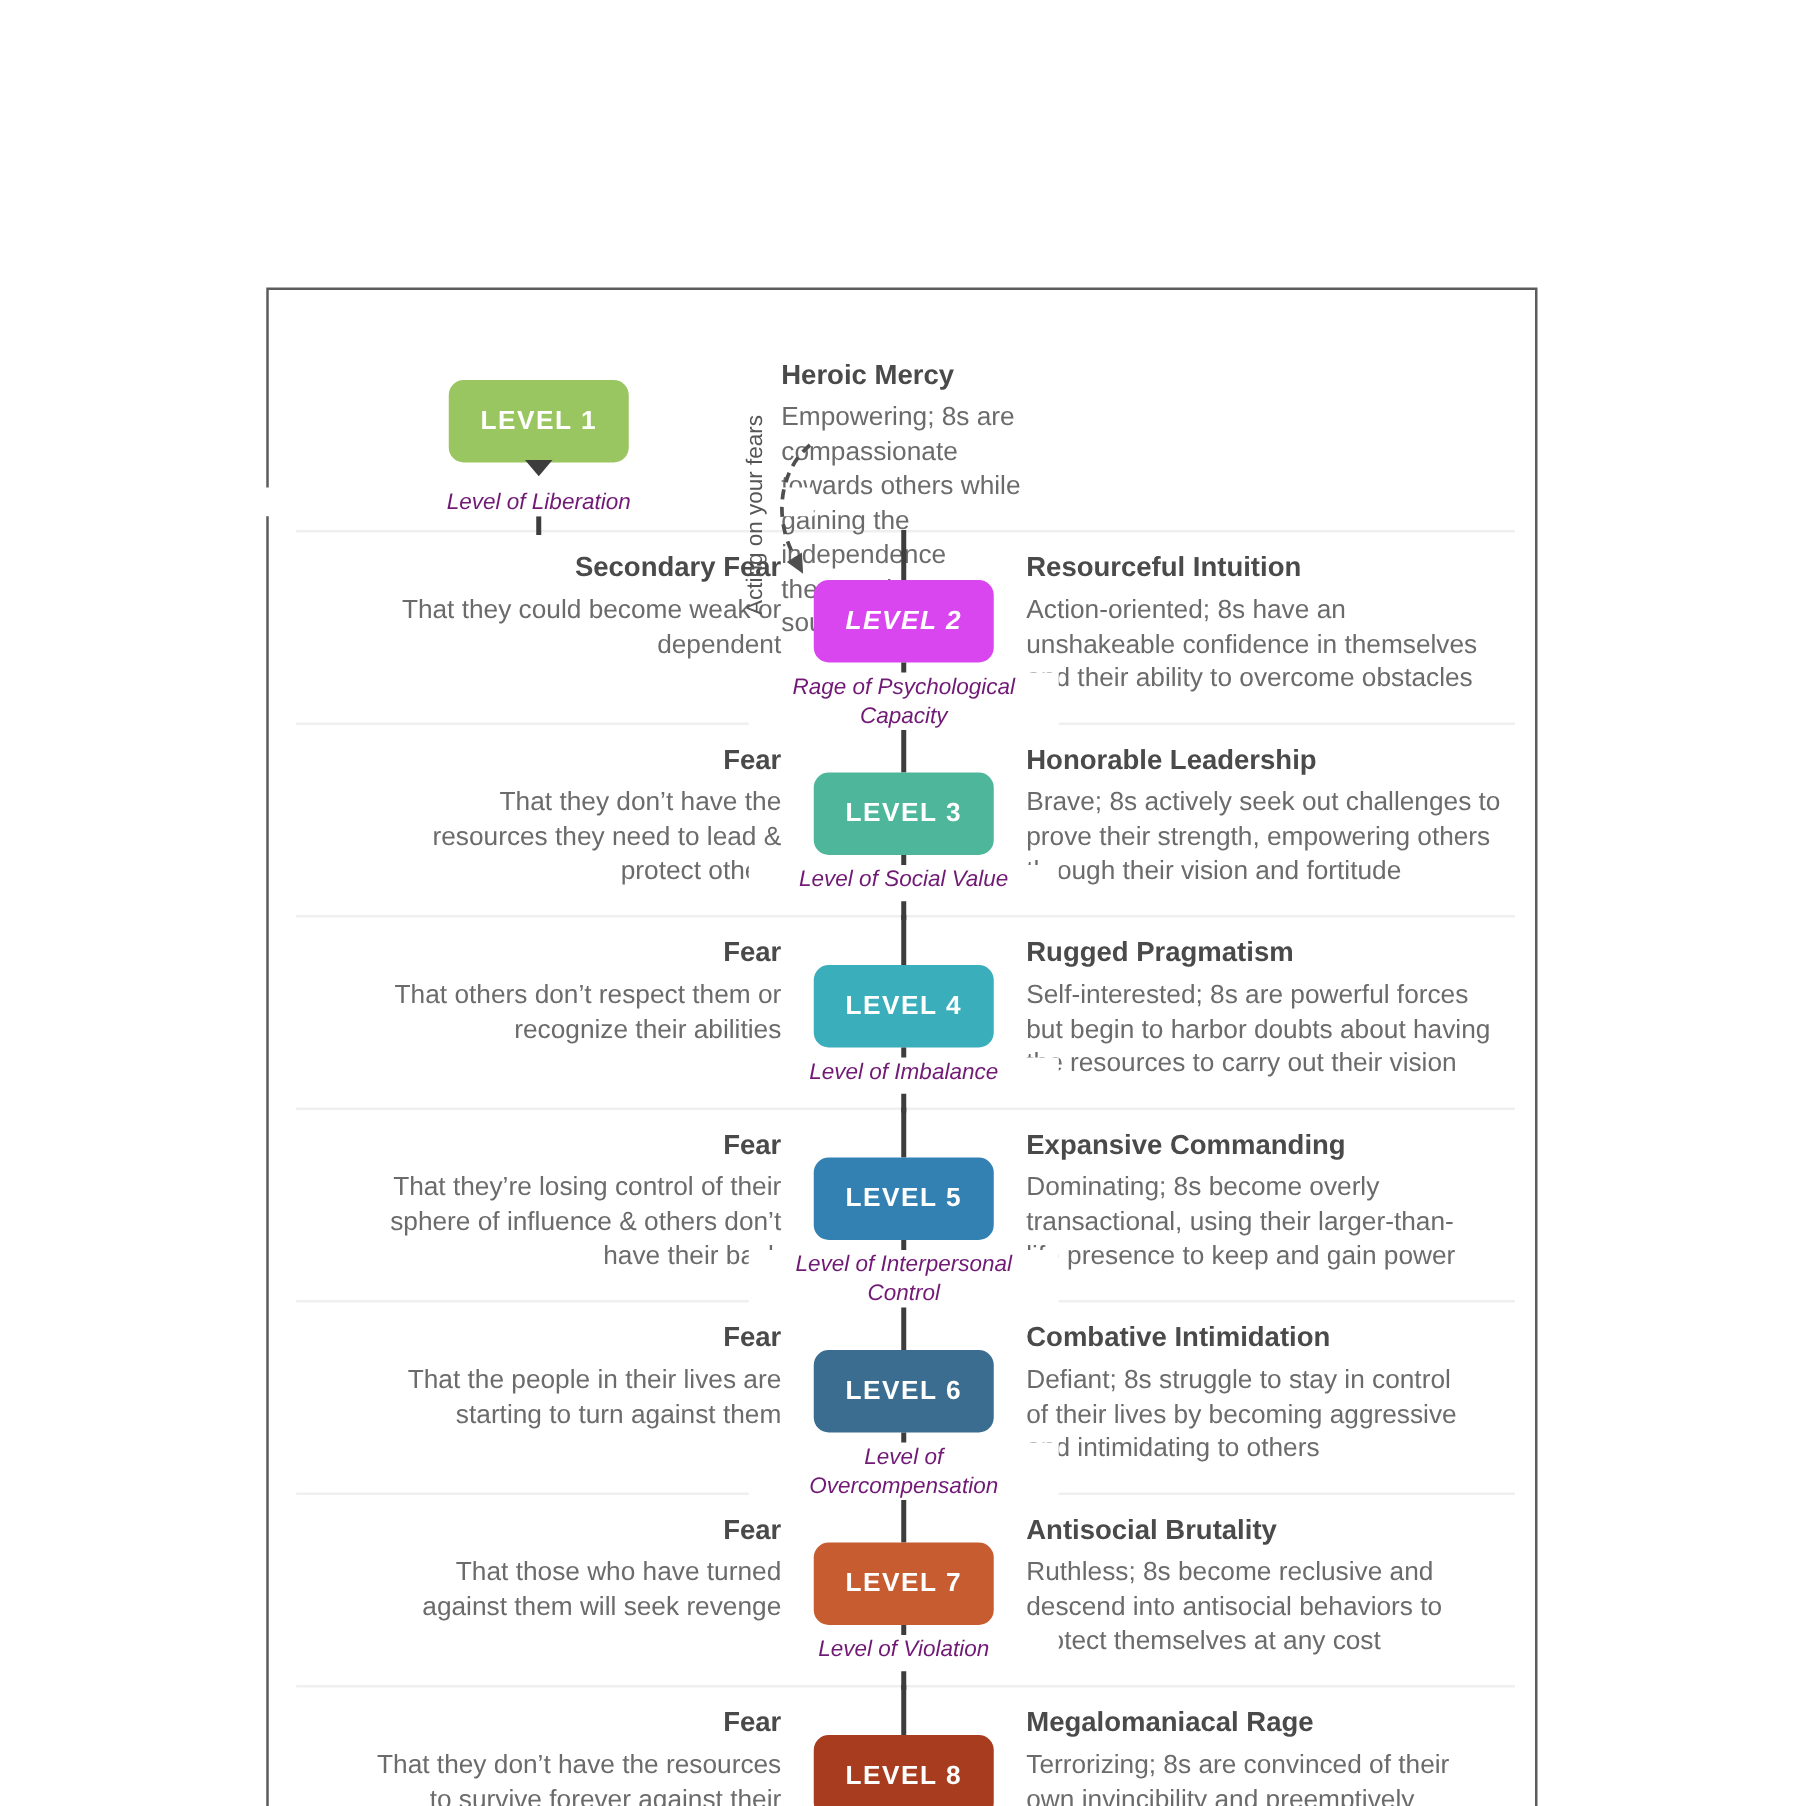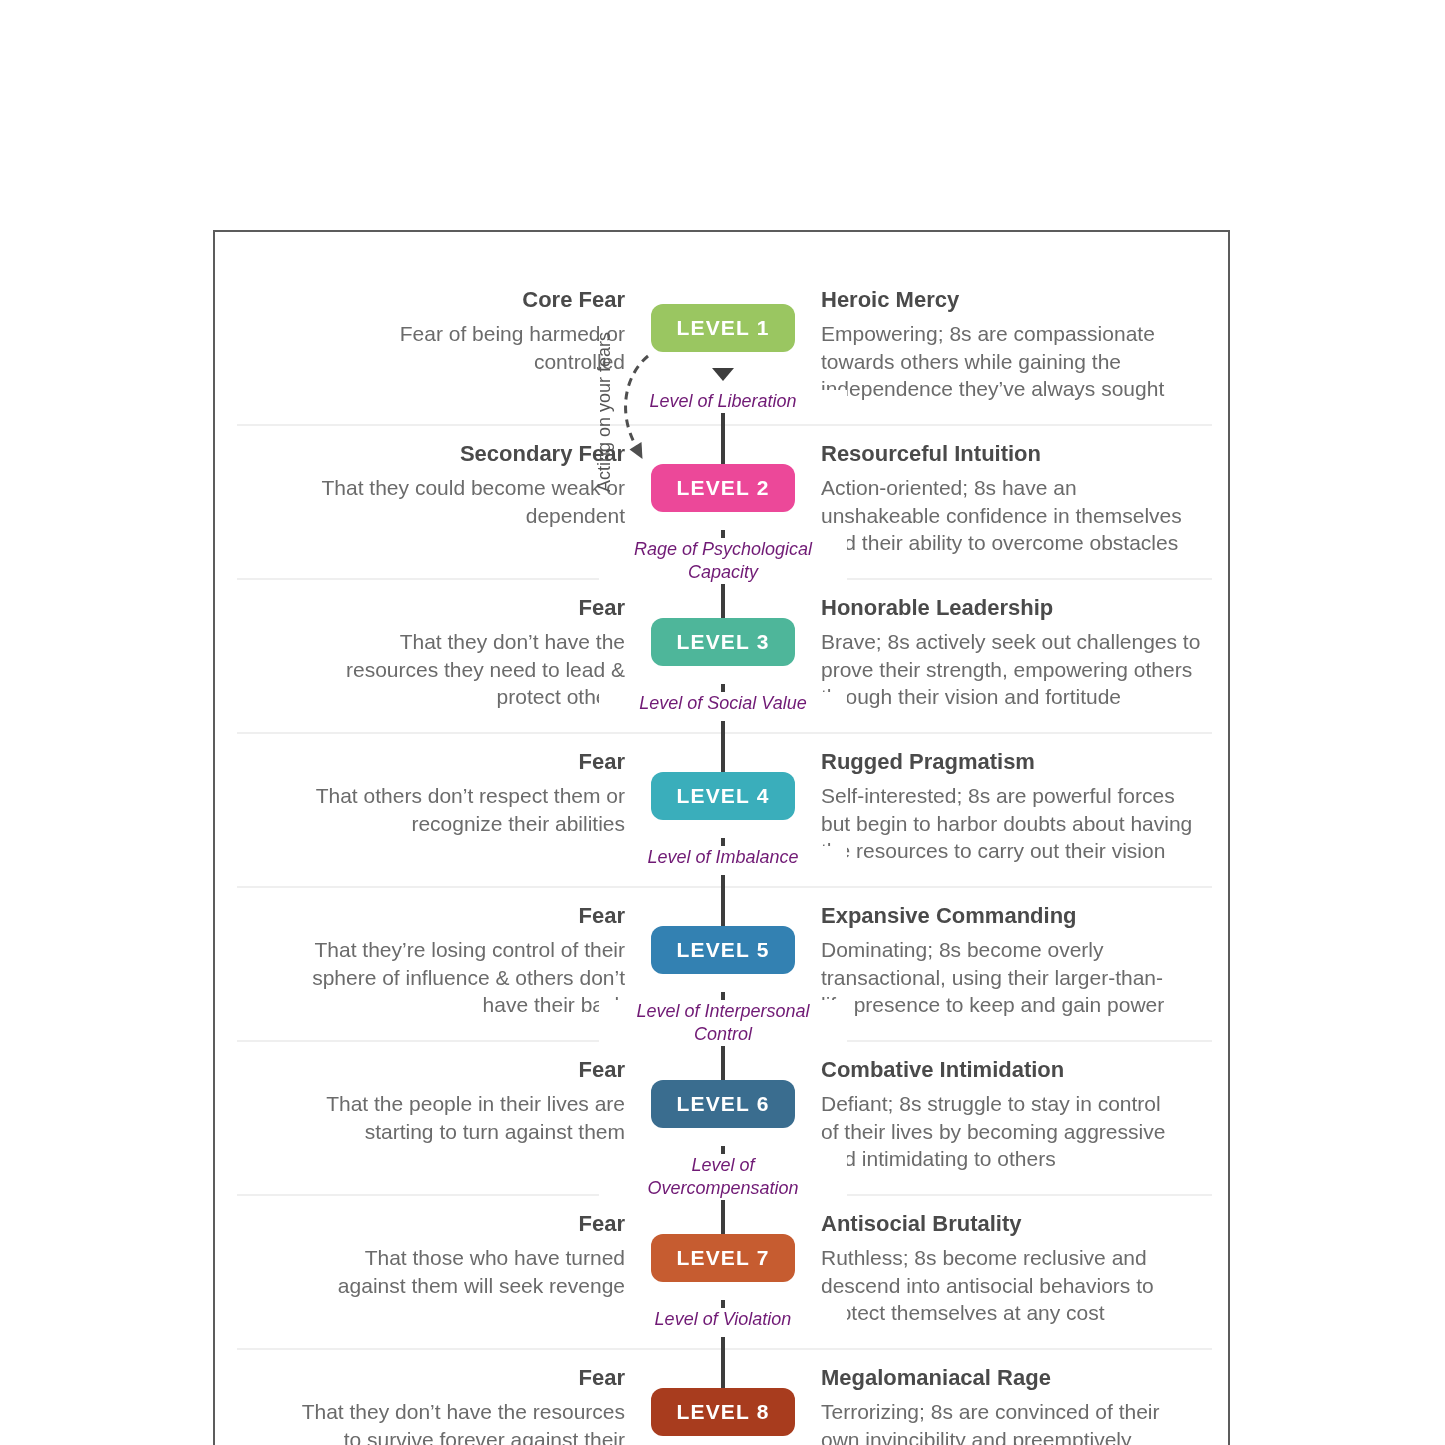--- a/index.html
+++ b/index.html
@@ -54,21 +54,21 @@
     background: #3d3d3d;
   }
   .vl-above { top: -2px; height: 40px; }
   .vl-stub  { top: 104px; height: 10px; }
   .vl-below { top: 141px; height: 15px; }
   .badge {
     position: absolute;
     top: 38px;
     left: calc(50% - 72px);
     width: 144px;
-    height: 48px;
+    height: 66px;
     border-radius: 12px;
     display: flex;
     align-items: center;
     justify-content: center;
     color: #ffffff;
     font-weight: 700;
     font-size: 21px;
     letter-spacing: 1.2px;
   }
   .row1 .badge { top: 32px; }
@@ -113,25 +113,20 @@
     z-index: 3;
   }
 </style>
 </head>
 <body>
 
 <div class="page">
   <div class="frame">
 
     <div class="row row1">
-      <div class="cell-left">
-        <div class="fear-title">Core Fear</div>
-        <div class="fear-body">Fear of being harmed or
-controlled</div>
-      </div>
       <div class="cell-center">
         <div class="badge" style="background: rgb(154, 198, 97);">LEVEL 1</div>
         <div class="tri"></div>
         <div class="caption">Level of Liberation</div>
         <div class="vl vl-below"></div>
       </div>
       <div class="cell-right">
         <div class="desc-title">Heroic Mercy</div>
         <div class="desc-body">Empowering; 8s are compassionate
 towards others while gaining the
@@ -140,21 +135,21 @@
     </div>
 
     <div class="row row2">
       <div class="cell-left">
         <div class="fear-title">Secondary Fear</div>
         <div class="fear-body">That they could become weak or
 dependent</div>
       </div>
       <div class="cell-center">
         <div class="vl vl-above"></div>
-        <div class="badge" style="background: #ec4899;">LEVEL 2</div>
+        <div class="badge" style="background: #d946ef; font-style: italic;">LEVEL 2</div>
         <div class="vl vl-stub"></div>
         <div class="caption">Rage of Psychological
 Capacity</div>
       </div>
       <div class="cell-right">
         <div class="desc-title">Resourceful Intuition</div>
         <div class="desc-body">Action-oriented; 8s have an
 unshakeable confidence in themselves
 and their ability to overcome obstacles</div>
       </div>

